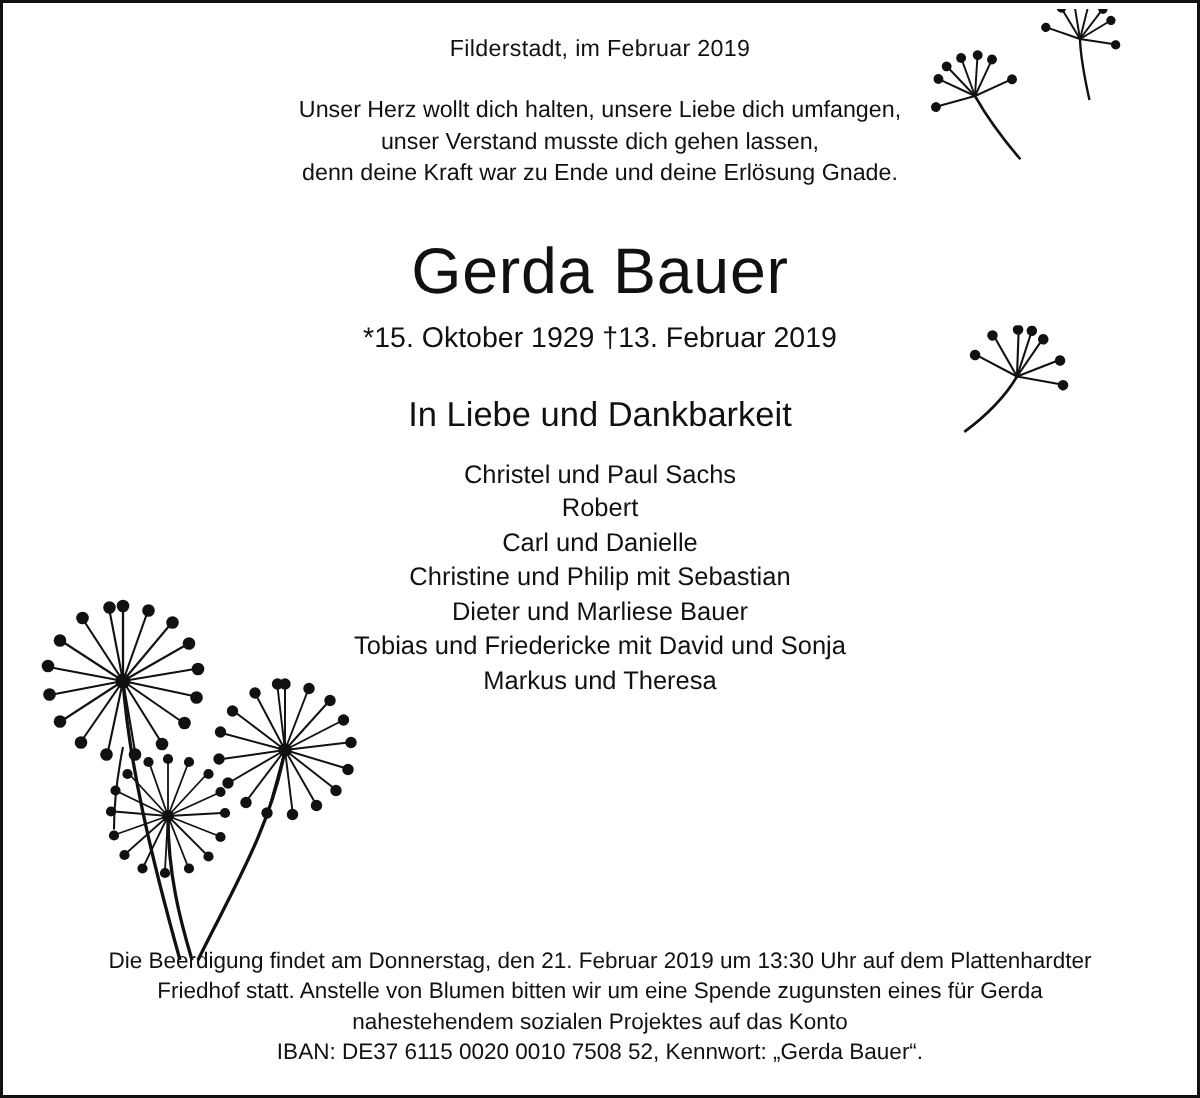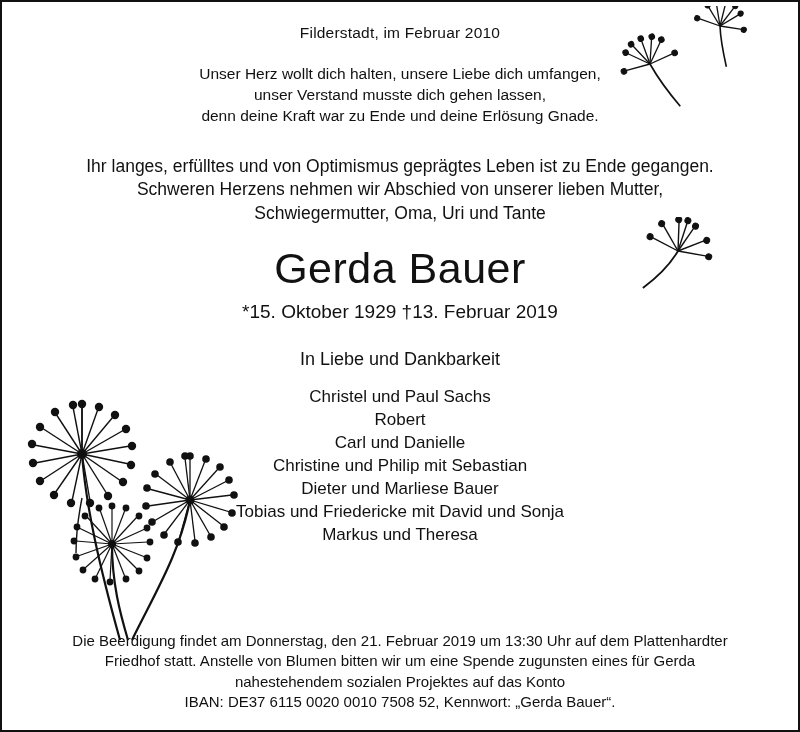--- a/index.html
+++ b/index.html
@@ -56,21 +56,21 @@
   }
   .maiden {
     font-size: 17px;
     margin-bottom: 12px;
   }
   .dates {
     font-size: 19px;
     margin-bottom: 26px;
   }
   .dedication {
-    font-size: 18px;
+    font-size: 23px;
     margin-bottom: 16px;
   }
   .mourners {
     font-size: 17px;
     line-height: 1.56;
     margin-bottom: 8px;
   }
   .footer {
     position: absolute;
     left: 0;
@@ -319,33 +319,28 @@
         <circle cx="31" cy="-4" r="3"></circle>
           <circle cx="-31" cy="-5" r="3"></circle>
         <circle cx="0" cy="-32" r="3"></circle>
       </g>
       <path d="M0 0 C-4 18 -12 32 -22 46" stroke-width="1.8" fill="none"></path>
     </g>
   </svg>
 
   <div class="content">
 
-    <div class="place-date">Filderstadt, im Februar 2010</div>
+    <div class="place-date">Filderstadt, im Februar 2019</div>
 
     <div class="verse">
       <span class="line">Unser Herz wollt dich halten, unsere Liebe dich umfangen,</span>
       <span class="line">unser Verstand musste dich gehen lassen,</span>
       <span class="line">denn deine Kraft war zu Ende und deine Erlösung Gnade.</span>
     </div>
 
-    <div class="intro">
-      <span class="line">Ihr langes, erfülltes und von Optimismus geprägtes Leben ist zu Ende gegangen.</span>
-      <span class="line">Schweren Herzens nehmen wir Abschied von unserer lieben Mutter,</span>
-      <span class="line">Schwiegermutter, Oma, Uri und Tante</span>
-    </div>
 
     <div class="name">Gerda Bauer</div>
     <div class="dates">*15. Oktober 1929   †13. Februar 2019</div>
 
     <div class="dedication">In Liebe und Dankbarkeit</div>
 
     <div class="mourners">
       <span class="line">Christel und Paul Sachs</span>
       <span class="line">Robert</span>
       <span class="line">Carl und Danielle</span>

